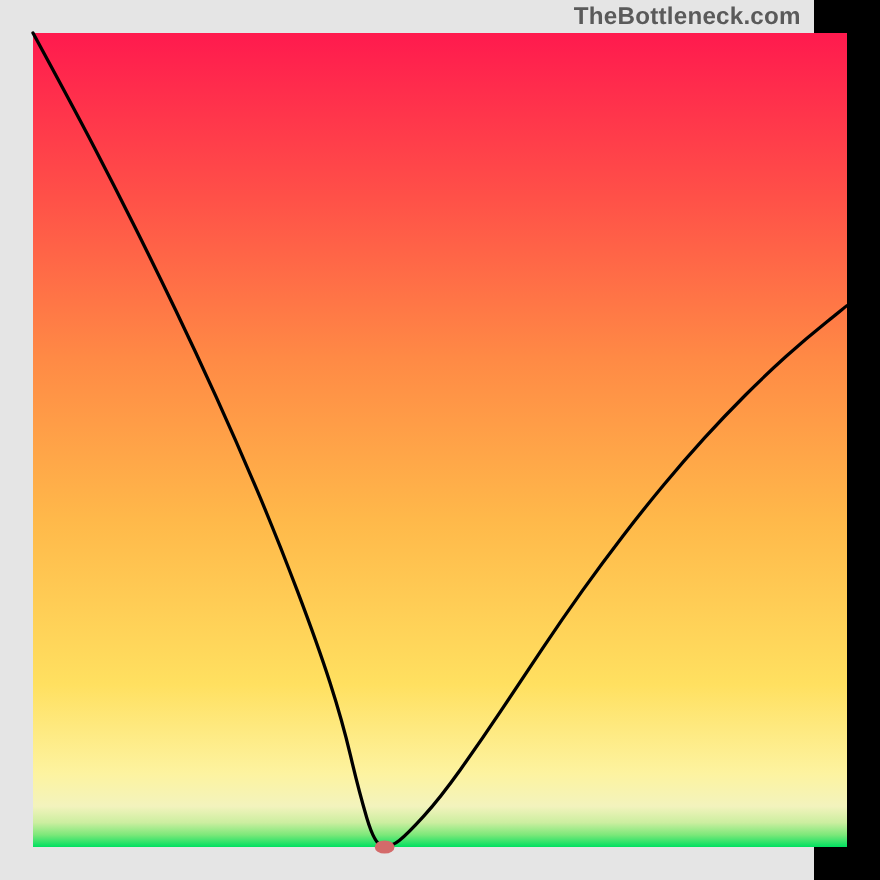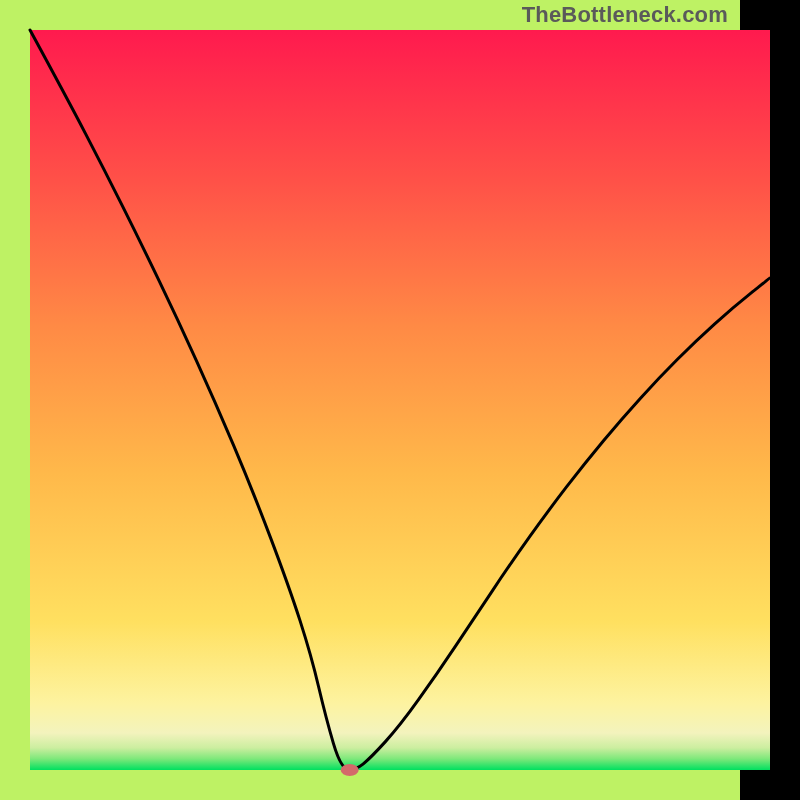--- a/index.html
+++ b/index.html
@@ -8,21 +8,21 @@
     width: 800px;
     height: 800px;
     background: #000;
     overflow: hidden;
     font-family: Arial, Helvetica, sans-serif;
   }
   .frame {
     position: relative;
     width: 740px;
     height: 800px;
-    background: #bef264;
+    background: #e5e5e5;
   }
   .watermark {
     position: absolute;
     top: 2px;
     right: 12px;
     font-size: 22px;
     font-weight: 600;
     color: #5a5a5a;
     letter-spacing: 0.2px;
     z-index: 5;

